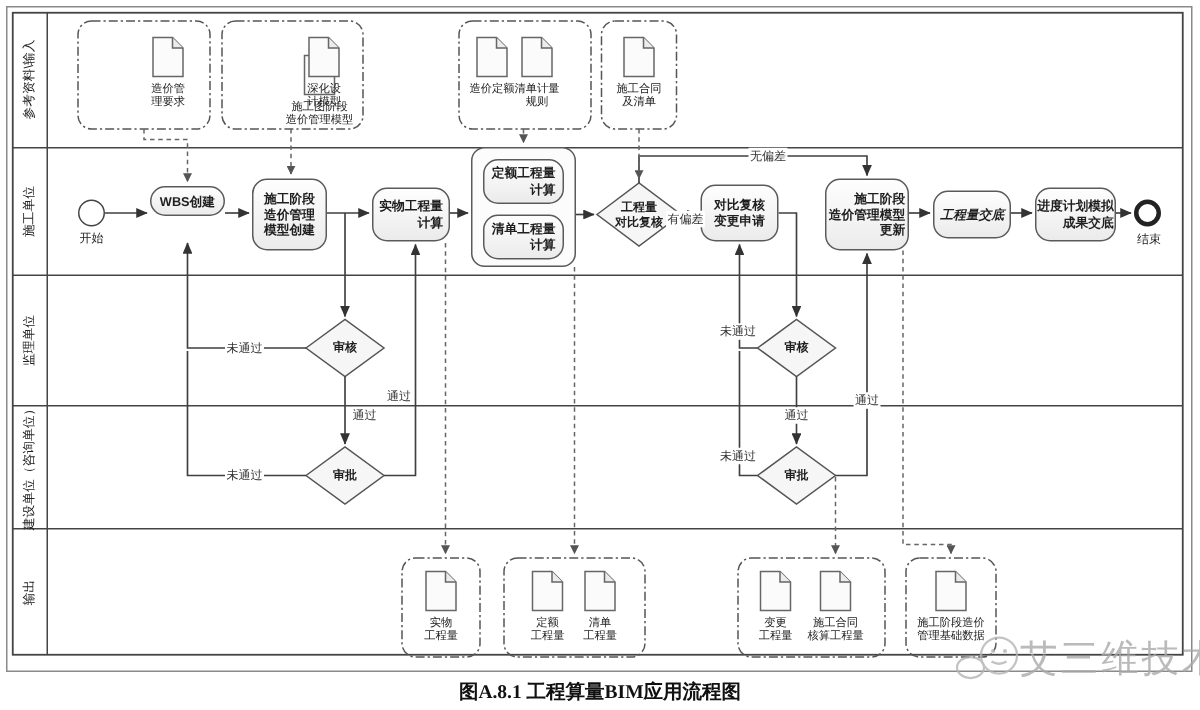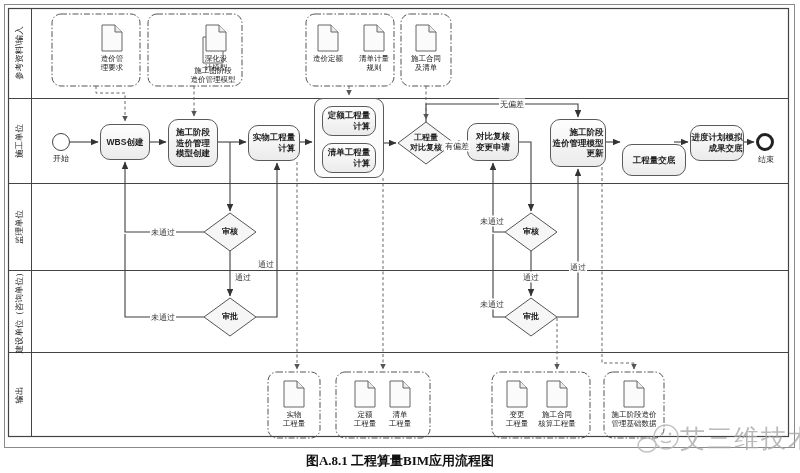--- a/index.html
+++ b/index.html
@@ -105,37 +105,37 @@
   <div class="lane-label" style="left:20px;top:141px;">施工单位</div>
   <div class="lane-label" style="left:20px;top:227px;">监理单位</div>
   <div class="lane-label" style="left:20px;top:311px;">建设单位（咨询单位）</div>
   <div class="lane-label" style="left:20px;top:395px;">输出</div>
 
   <div class="circle" style="left:52px;top:133px;width:18px;height:18px;border:1.5px solid #444;"></div>
   <div class="shape-label" style="left:61px;top:153px;">开始</div>
   <div class="circle" style="left:756px;top:133px;width:18px;height:18px;border:3px solid #222;"></div>
   <div class="shape-label" style="left:766px;top:154px;">结束</div>
 
-  <div class="node" style="left:100px;top:124px;width:50px;height:36px;">WBS创建</div>
+  <div class="node" style="left:100px;top:124px;width:50px;height:20px;">WBS创建</div>
   <div class="node" style="left:168px;top:119px;width:50px;height:48px;">施工阶段
 造价管理
 模型创建</div>
   <div class="node" style="left:248px;top:125px;width:52px;height:36px;">实物工程量
 计算</div>
   <div class="container-box" style="left:314px;top:98px;width:70px;height:80px;"></div>
   <div class="node" style="left:322px;top:106px;width:54px;height:30px;">定额工程量
 计算</div>
   <div class="node" style="left:322px;top:143px;width:54px;height:30px;">清单工程量
 计算</div>
   <div class="node" style="left:467px;top:123px;width:52px;height:38px;">对比复核
 变更申请</div>
   <div class="node" style="left:550px;top:119px;width:56px;height:48px;">施工阶段
 造价管理模型
 更新</div>
-  <div class="node" style="left:622px;top:144px;width:64px;height:32px;">工程量交底</div>
+  <div class="node" style="left:622px;top:127px;width:52px;height:32px;font-style:italic;">工程量交底</div>
   <div class="node" style="left:690px;top:125px;width:54px;height:36px;">进度计划模拟
 成果交底</div>
 
   <div class="diamond-label" style="left:426px;top:143px;">工程量
 对比复核</div>
   <div class="diamond-label" style="left:230px;top:232px;">审核</div>
   <div class="diamond-label" style="left:230px;top:317px;">审批</div>
   <div class="diamond-label" style="left:531px;top:232px;">审核</div>
   <div class="diamond-label" style="left:531px;top:317px;">审批</div>
 
@@ -174,21 +174,21 @@
     <div class="doc-label">深化设
 计模型</div>
   </div>
   <div class="doc" style="left:328px;top:24px;">
     <svg width="22" height="28" viewBox="0 0 22 28">
         <path d="M1 1 H14 L21 8 V27 H1 Z" fill="#fbfbfb" stroke="#666"></path>
         <path d="M14 1 V8 H21" fill="#ececec" stroke="#666"></path>
       </svg>
     <div class="doc-label">造价定额</div>
   </div>
-  <div class="doc" style="left:374px;top:24px;">
+  <div class="doc" style="left:358px;top:24px;">
     <svg width="22" height="28" viewBox="0 0 22 28">
         <path d="M1 1 H14 L21 8 V27 H1 Z" fill="#fbfbfb" stroke="#666"></path>
         <path d="M14 1 V8 H21" fill="#ececec" stroke="#666"></path>
       </svg>
     <div class="doc-label">清单计量
 规则</div>
   </div>
   <div class="doc" style="left:426px;top:24px;">
     <svg width="22" height="28" viewBox="0 0 22 28">
         <path d="M1 1 H14 L21 8 V27 H1 Z" fill="#fbfbfb" stroke="#666"></path>

